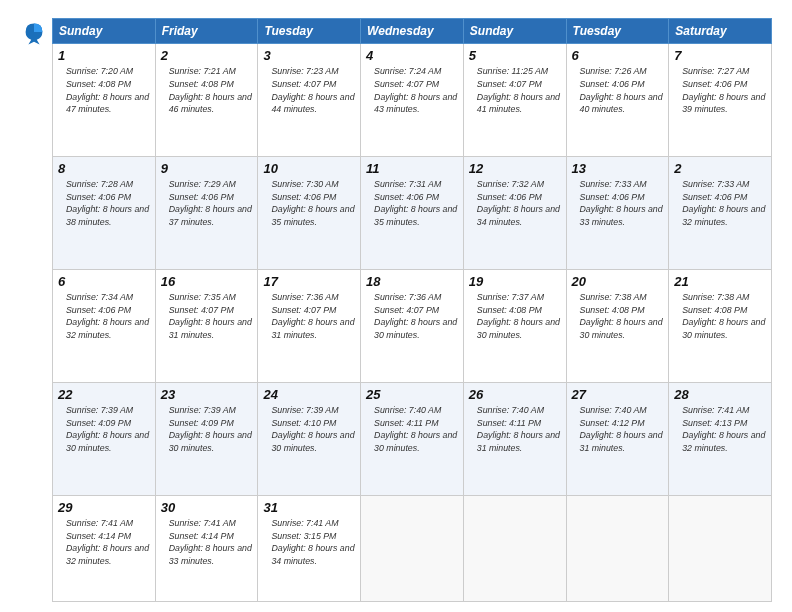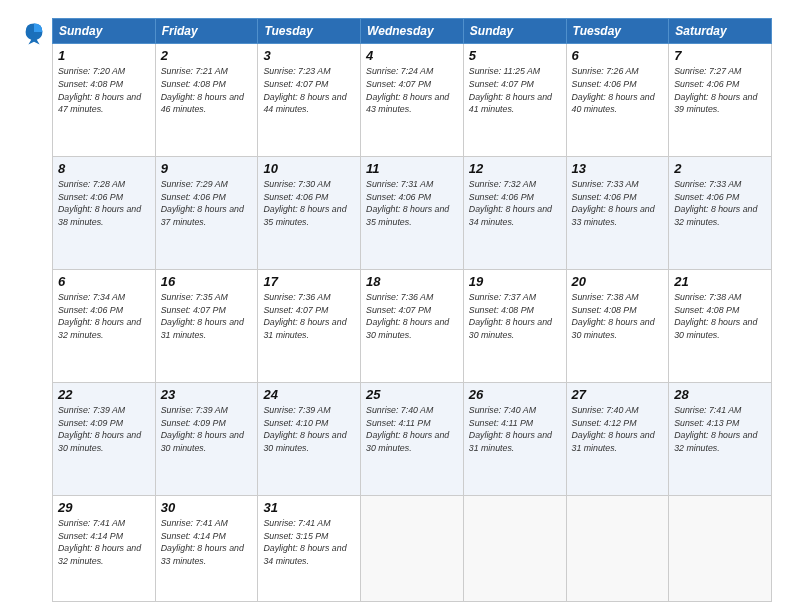--- a/index.html
+++ b/index.html
@@ -86,20 +86,21 @@
       font-size: 13px;
       font-weight: bold;
       color: #111;
       display: block;
       margin-bottom: 2px;
     }
     .day-info {
       font-size: 8.8px;
       color: #333;
       line-height: 1.45;
+      margin-left: 8px;
     }
     .empty-cell {
       background: #f8f8f8 !important;
     }
     
     .calendar tr:last-child td {
       height: 70px;
     }
   </style>
 </head>

